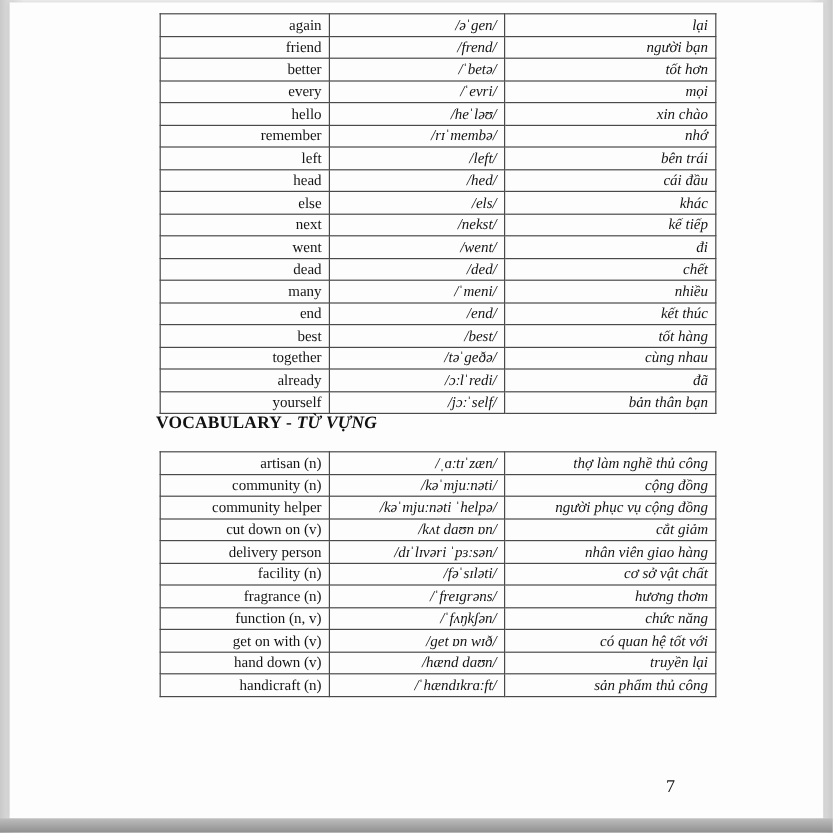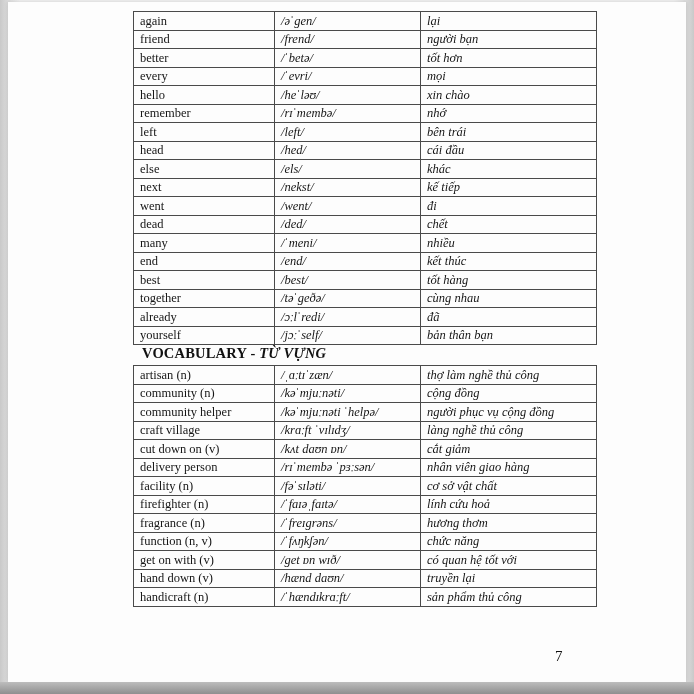--- a/index.html
+++ b/index.html
@@ -16,37 +16,37 @@
     box-shadow:0 0 4px rgba(0,0,0,.15);
   }
   .bottom-edge{
     position:absolute;left:0;right:0;bottom:0;height:12px;
     background:linear-gradient(#bdbdbd,#8f8f8f);
   }
   .vocab-table{
     position:absolute;left:125px;width:430px;
     border-collapse:collapse;
     table-layout:fixed;
-    font-size:12.5px;color:#151515;
+    font-size:12.5px;color:#151515;text-align:right;
   }
   .vocab-table td{
     border:1px solid #4a4a4a;
     padding:1px 6px 1px 6px;
     height:15.5px;
     line-height:14px;
     overflow:hidden;white-space:nowrap;
     vertical-align:middle;
   }
   .vocab-table td.c-word{width:128px;}
   .vocab-table td.c-pron{width:133px;font-style:italic;}
   .vocab-table td.c-mean{width:163px;font-style:italic;}
   #table-top{top:9px;}
-  #table-vocab{top:363px;border-radius:11px;}
+  #table-vocab{top:374px;border-radius:11px;}
   .heading{
-    position:absolute;left:134px;top:343px;
+    position:absolute;left:122px;top:343px;
     font-size:14.5px;font-weight:bold;color:#111;
     letter-spacing:.2px;
   }
   .heading .it{font-style:italic;}
   .page-number{
     position:absolute;left:547px;top:646px;
     font-size:15px;color:#111;
   }
 </style>
 </head>
@@ -165,45 +165,35 @@
           <td class="c-word">community (n)</td>
           <td class="c-pron">/kəˈmjuːnəti/</td>
           <td class="c-mean">cộng đồng</td>
         </tr>
           <tr>
           <td class="c-word">community helper</td>
           <td class="c-pron">/kəˈmjuːnəti ˈhelpə/</td>
           <td class="c-mean">người phục vụ cộng đồng</td>
         </tr>
           <tr>
-          <td class="c-word">craft village</td>
-          <td class="c-pron">/krɑːft ˈvɪlɪdʒ/</td>
-          <td class="c-mean">làng nghề thủ công</td>
-        </tr>
-          <tr>
           <td class="c-word">cut down on (v)</td>
           <td class="c-pron">/kʌt daʊn ɒn/</td>
           <td class="c-mean">cắt giảm</td>
         </tr>
           <tr>
           <td class="c-word">delivery person</td>
-          <td class="c-pron">/rɪˈmembə ˈpɜːsən/</td>
+          <td class="c-pron">/dɪˈlɪvəri ˈpɜːsən/</td>
           <td class="c-mean">nhân viên giao hàng</td>
         </tr>
           <tr>
           <td class="c-word">facility (n)</td>
           <td class="c-pron">/fəˈsɪləti/</td>
           <td class="c-mean">cơ sở vật chất</td>
         </tr>
           <tr>
-          <td class="c-word">firefighter (n)</td>
-          <td class="c-pron">/ˈfaɪəˌfaɪtə/</td>
-          <td class="c-mean">lính cứu hoả</td>
-        </tr>
-          <tr>
           <td class="c-word">fragrance (n)</td>
           <td class="c-pron">/ˈfreɪgrəns/</td>
           <td class="c-mean">hương thơm</td>
         </tr>
           <tr>
           <td class="c-word">function (n, v)</td>
           <td class="c-pron">/ˈfʌŋkʃən/</td>
           <td class="c-mean">chức năng</td>
         </tr>
           <tr>

